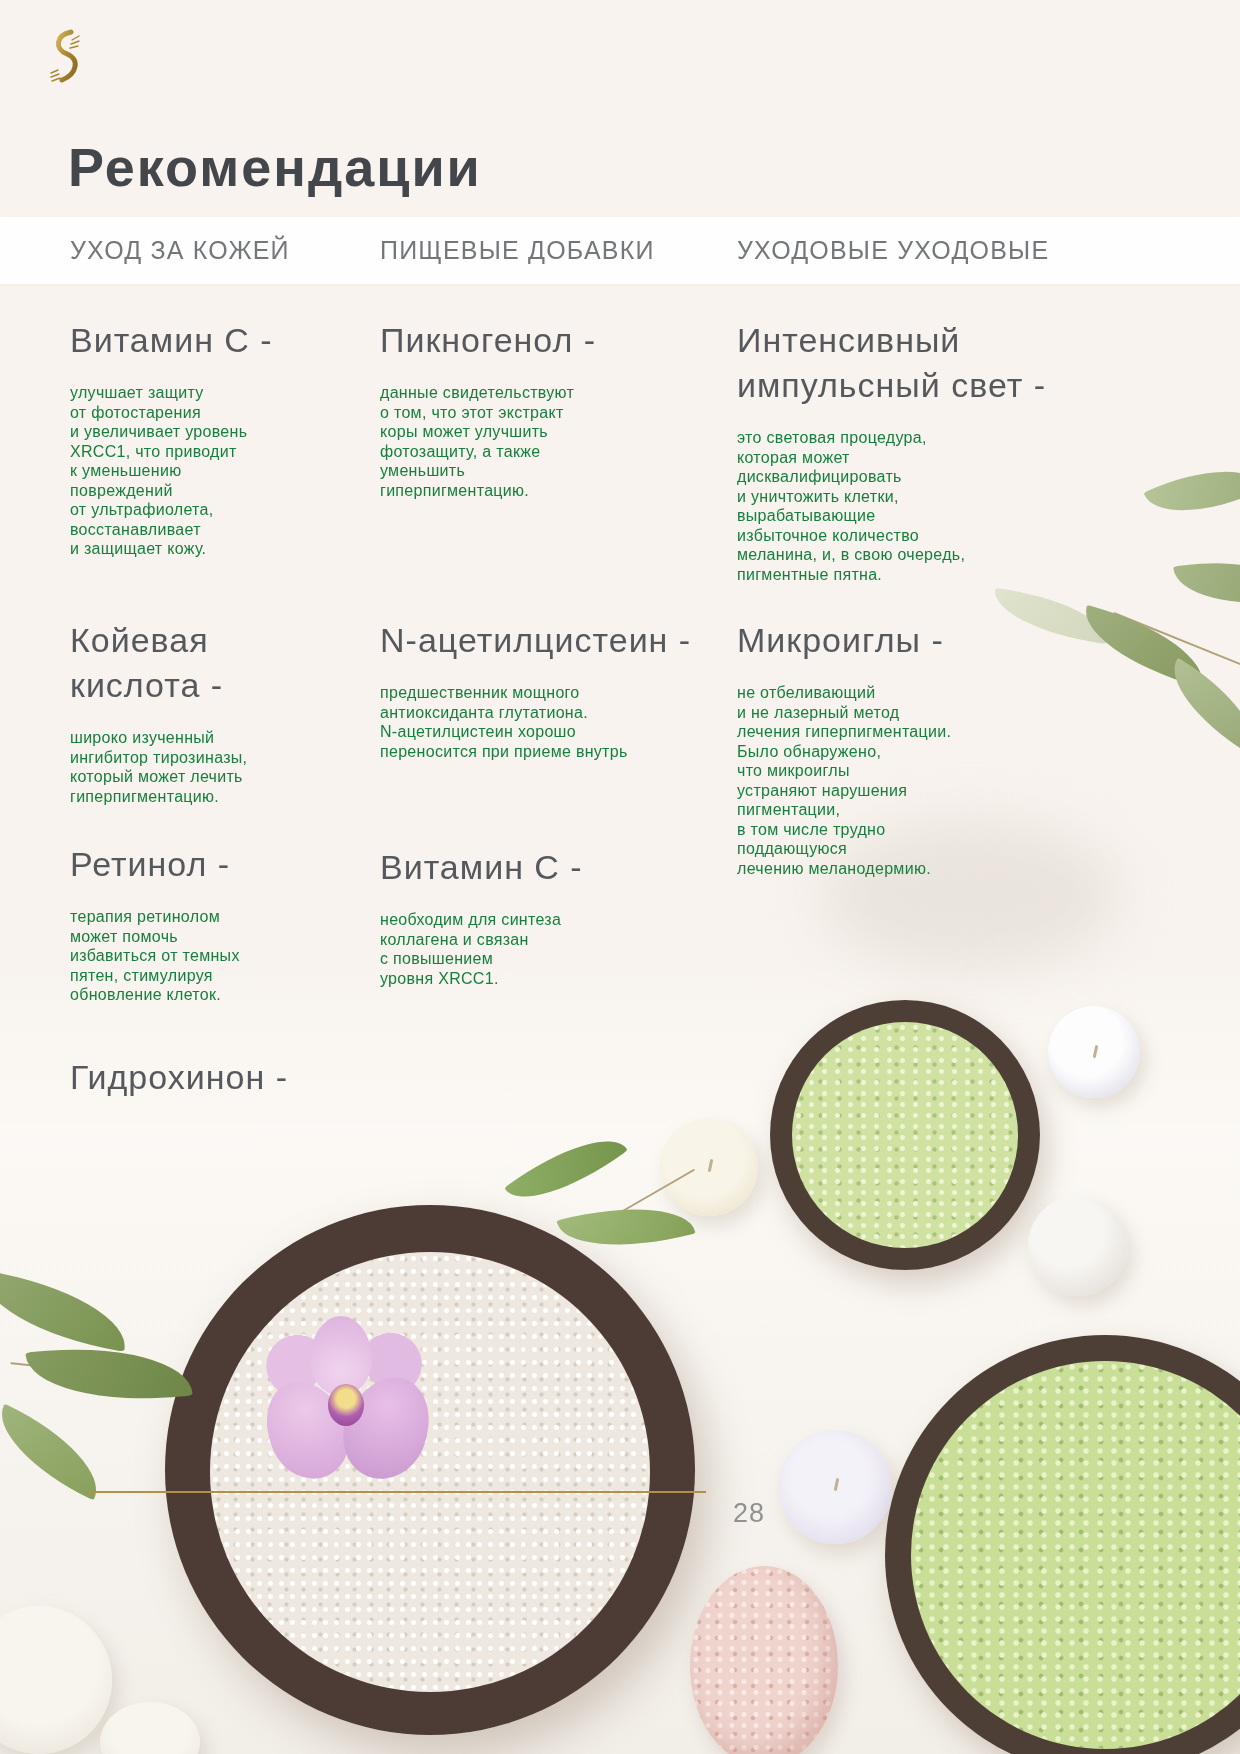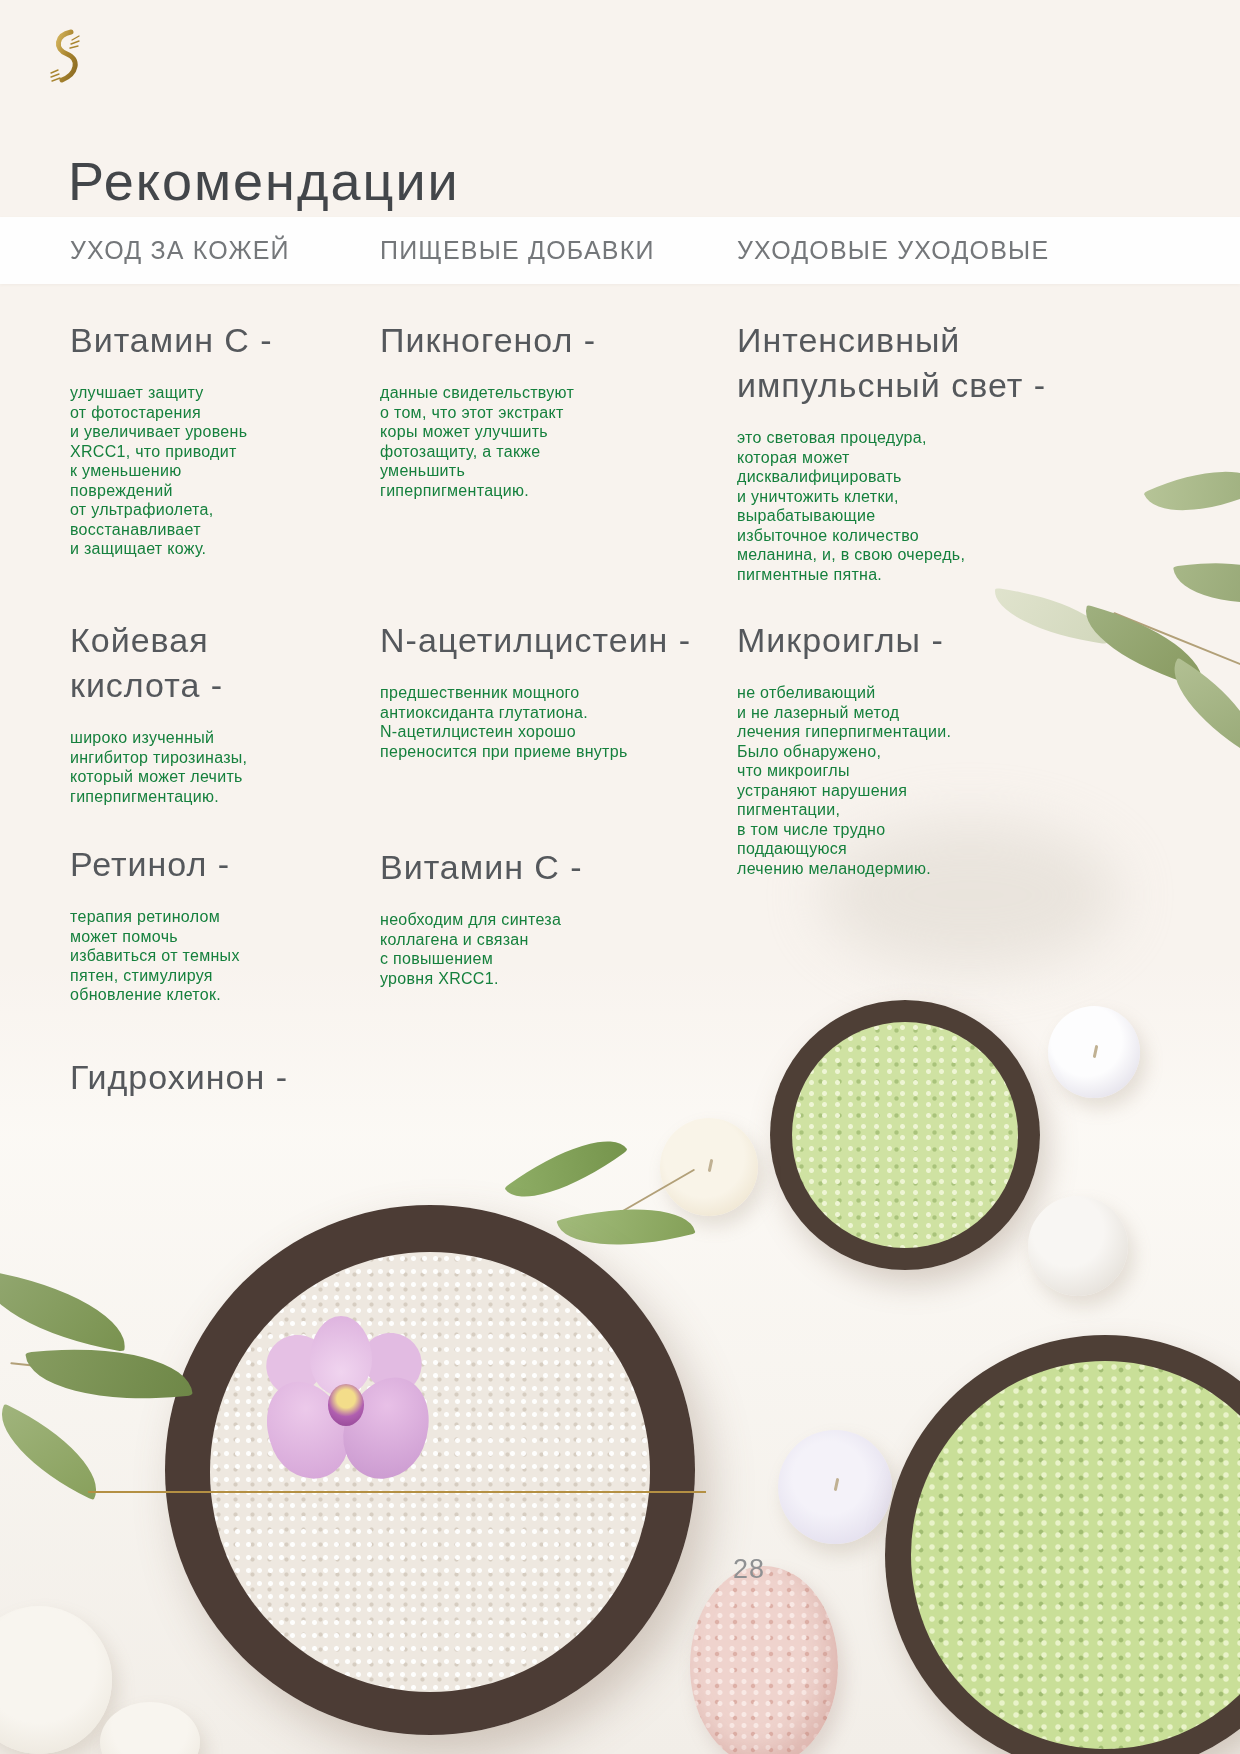--- a/index.html
+++ b/index.html
@@ -5,22 +5,22 @@
   html,body{margin:0;padding:0;}
   body{
     width:1240px;height:1754px;position:relative;overflow:hidden;
     background:#f8f3ee;
     font-family:"Liberation Sans", sans-serif;
     color:#595c60;
   }
   
   .logo{position:absolute;left:46px;top:28px;width:38px;height:62px;z-index:4;}
   .page-title{
-    position:absolute;left:68px;top:114px;z-index:4;
-    font-size:54px;font-weight:400;letter-spacing:2px;color:#43464a;text-align:right;
+    position:absolute;left:68px;top:100px;z-index:4;
+    font-size:54px;font-weight:700;letter-spacing:2px;color:#43464a;text-align:right;
   }
   .band{
     position:absolute;left:0;top:217px;width:1240px;height:67px;z-index:3;
     background:#fefefe;box-shadow:0 1px 3px rgba(120,100,80,.06);
   }
   .col-header{
     position:absolute;top:0;height:67px;line-height:67px;
     font-size:25px;font-weight:300;letter-spacing:1.2px;color:#74777a;
     white-space:nowrap;
   }
@@ -35,21 +35,21 @@
     margin:20px 0 0 0;font-size:16px;color:#15803d;
     line-height:19.5px;letter-spacing:.3px;white-space:pre-line;
   }
   .i-c1{left:70px;width:320px;}
   .i-c2{left:380px;width:345px;}
   .i-c3{left:737px;width:360px;}
   .r1{top:318px;} .r2{top:618px;} .r3{top:842px;} .r3b{top:845px;} .r4{top:1055px;}
   
   .gold-line{position:absolute;left:88px;top:1491px;width:618px;height:2px;
     background:#b49043;z-index:5;}
-  .page-number{position:absolute;left:733px;top:1554px;z-index:5;
+  .page-number{position:absolute;left:733px;top:1498px;z-index:5;
     font-size:27px;font-weight:300;letter-spacing:1px;color:#8f9193;}
   
   .photo{position:absolute;inset:0;z-index:1;}
   .photo-wash{position:absolute;left:0;top:960px;width:1240px;height:794px;
     background:linear-gradient(180deg,rgba(250,247,243,0) 0%,rgba(252,250,246,.85) 22%,#f2eee8 100%);}
   .circ{position:absolute;border-radius:50%;}
   
   .bowl-main{left:165px;top:1205px;width:530px;height:530px;
     background:radial-gradient(circle,#4c3c35 0 84%,#61483d 84% 88%,#7d5c4b 88% 94%,#9a7a64 94% 100%);
     box-shadow:14px 20px 45px rgba(125,100,80,.30);}

